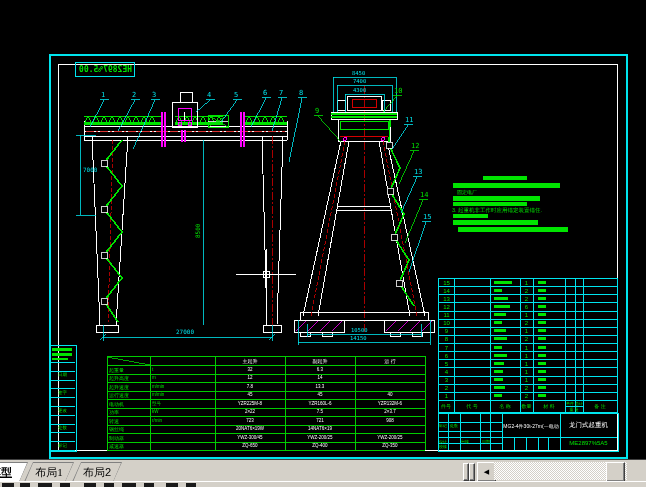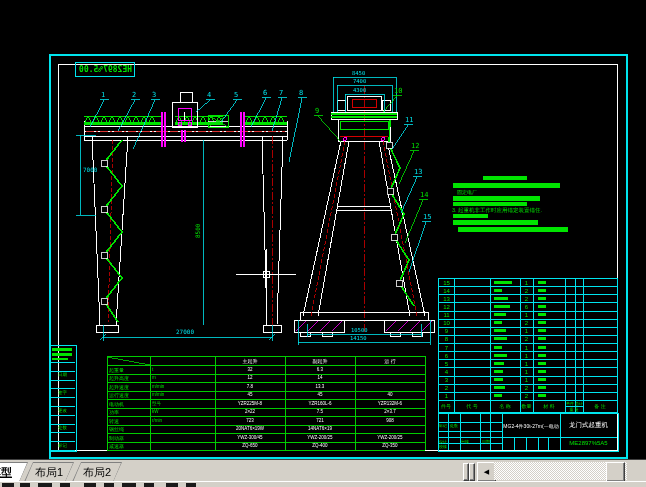--- a/index.html
+++ b/index.html
@@ -495,21 +495,21 @@
       <div class="cell-txt" style="position: absolute; left: 0px; top: 62.5px; width: 25px; font-size: 4.5px; text-align: center;">更改</div>
       <div class="cell-txt" style="position: absolute; left: 0px; top: 80.1px; width: 25px; font-size: 4.5px; text-align: center;">处数</div>
       <div class="cell-txt" style="position: absolute; left: 0px; top: 97.7px; width: 25px; font-size: 4.5px; text-align: center;">标记</div>
     </div>
 
   <div class="tabbar">
     <div id="tabs">
         <div class="tab active" style="left: -26px; width: 54px;">
           <div class="in">模型</div>
         </div>
-        <div class="tab" style="left: 24px; width: 50px;">
+        <div class="tab" style="left: 24px; width: 50px; font-family: Liberation Serif, serif;">
           <div class="in">布局1</div>
         </div>
         <div class="tab" style="left: 72px; width: 50px;">
           <div class="in">布局2</div>
         </div>
       </div>
     <div class="abs raised" style="left:463px;top:3px;width:4px;height:16px"></div>
     <div class="abs raised" style="left:469px;top:3px;width:4px;height:16px"></div>
     <div class="abs raised" style="left:477px;top:2px;width:17px;height:18px;display:flex;align-items:center;justify-content:center;font-size:7px;color:#000">
       <span>◀</span>

